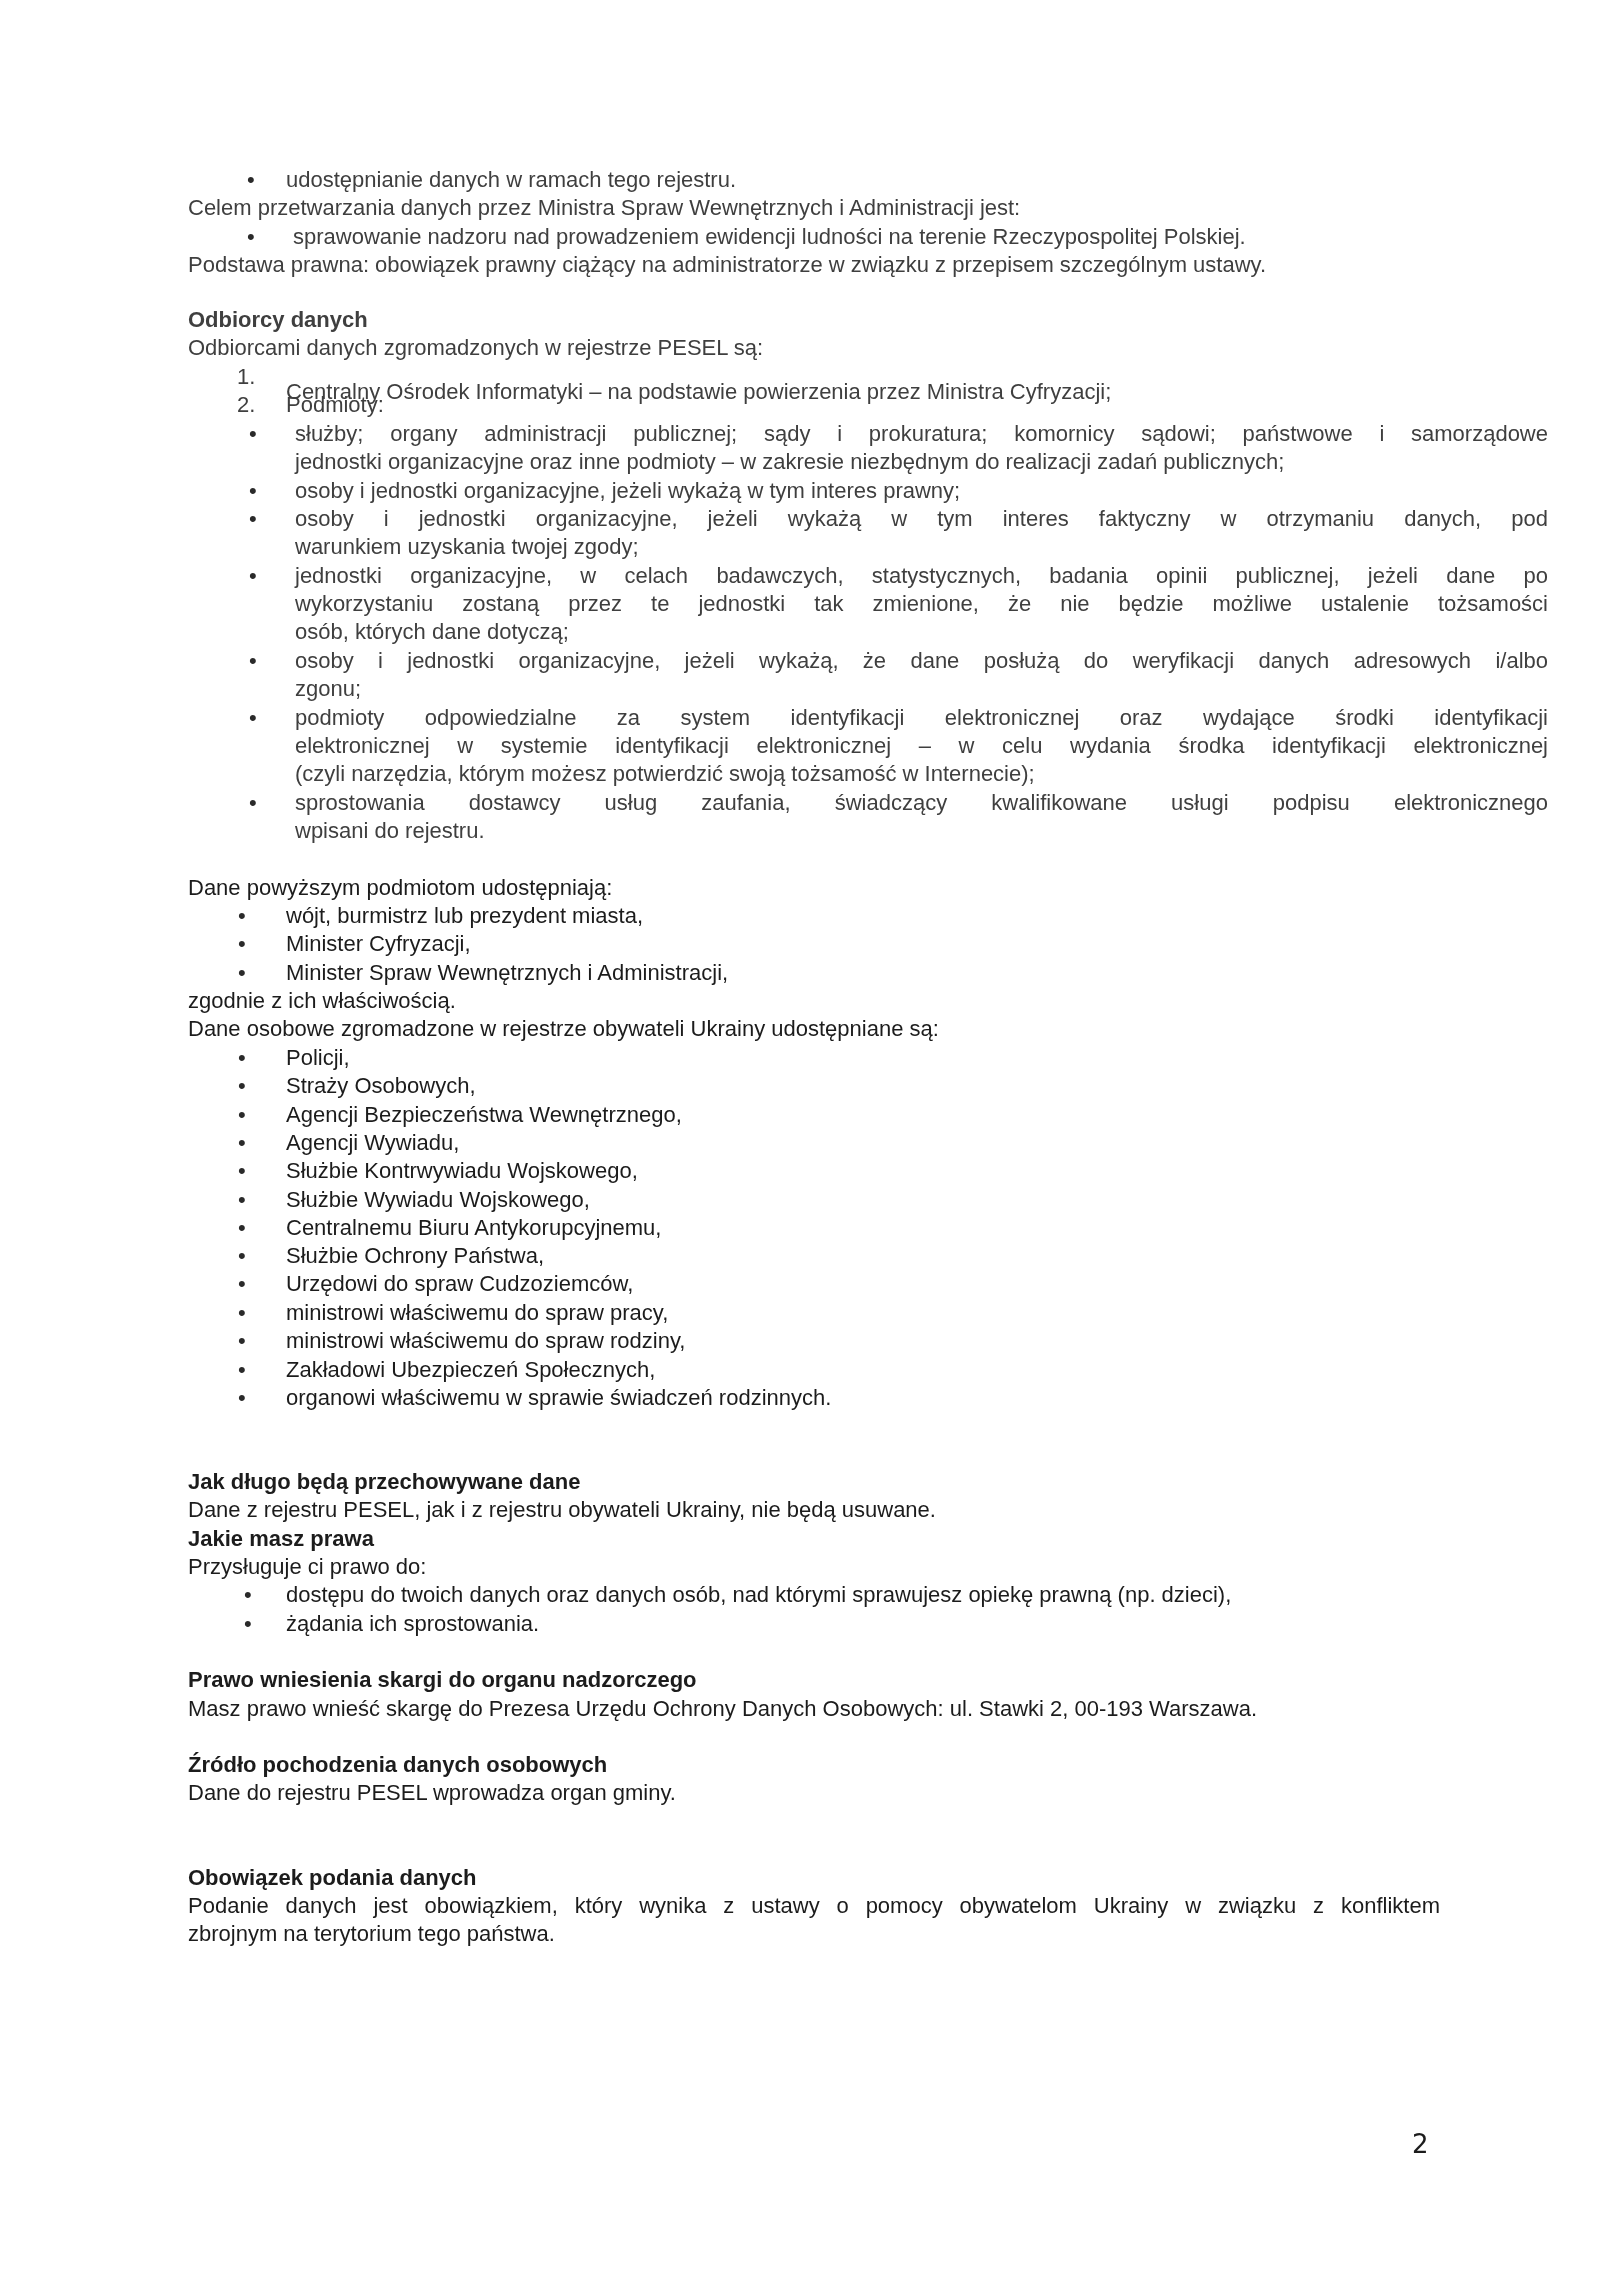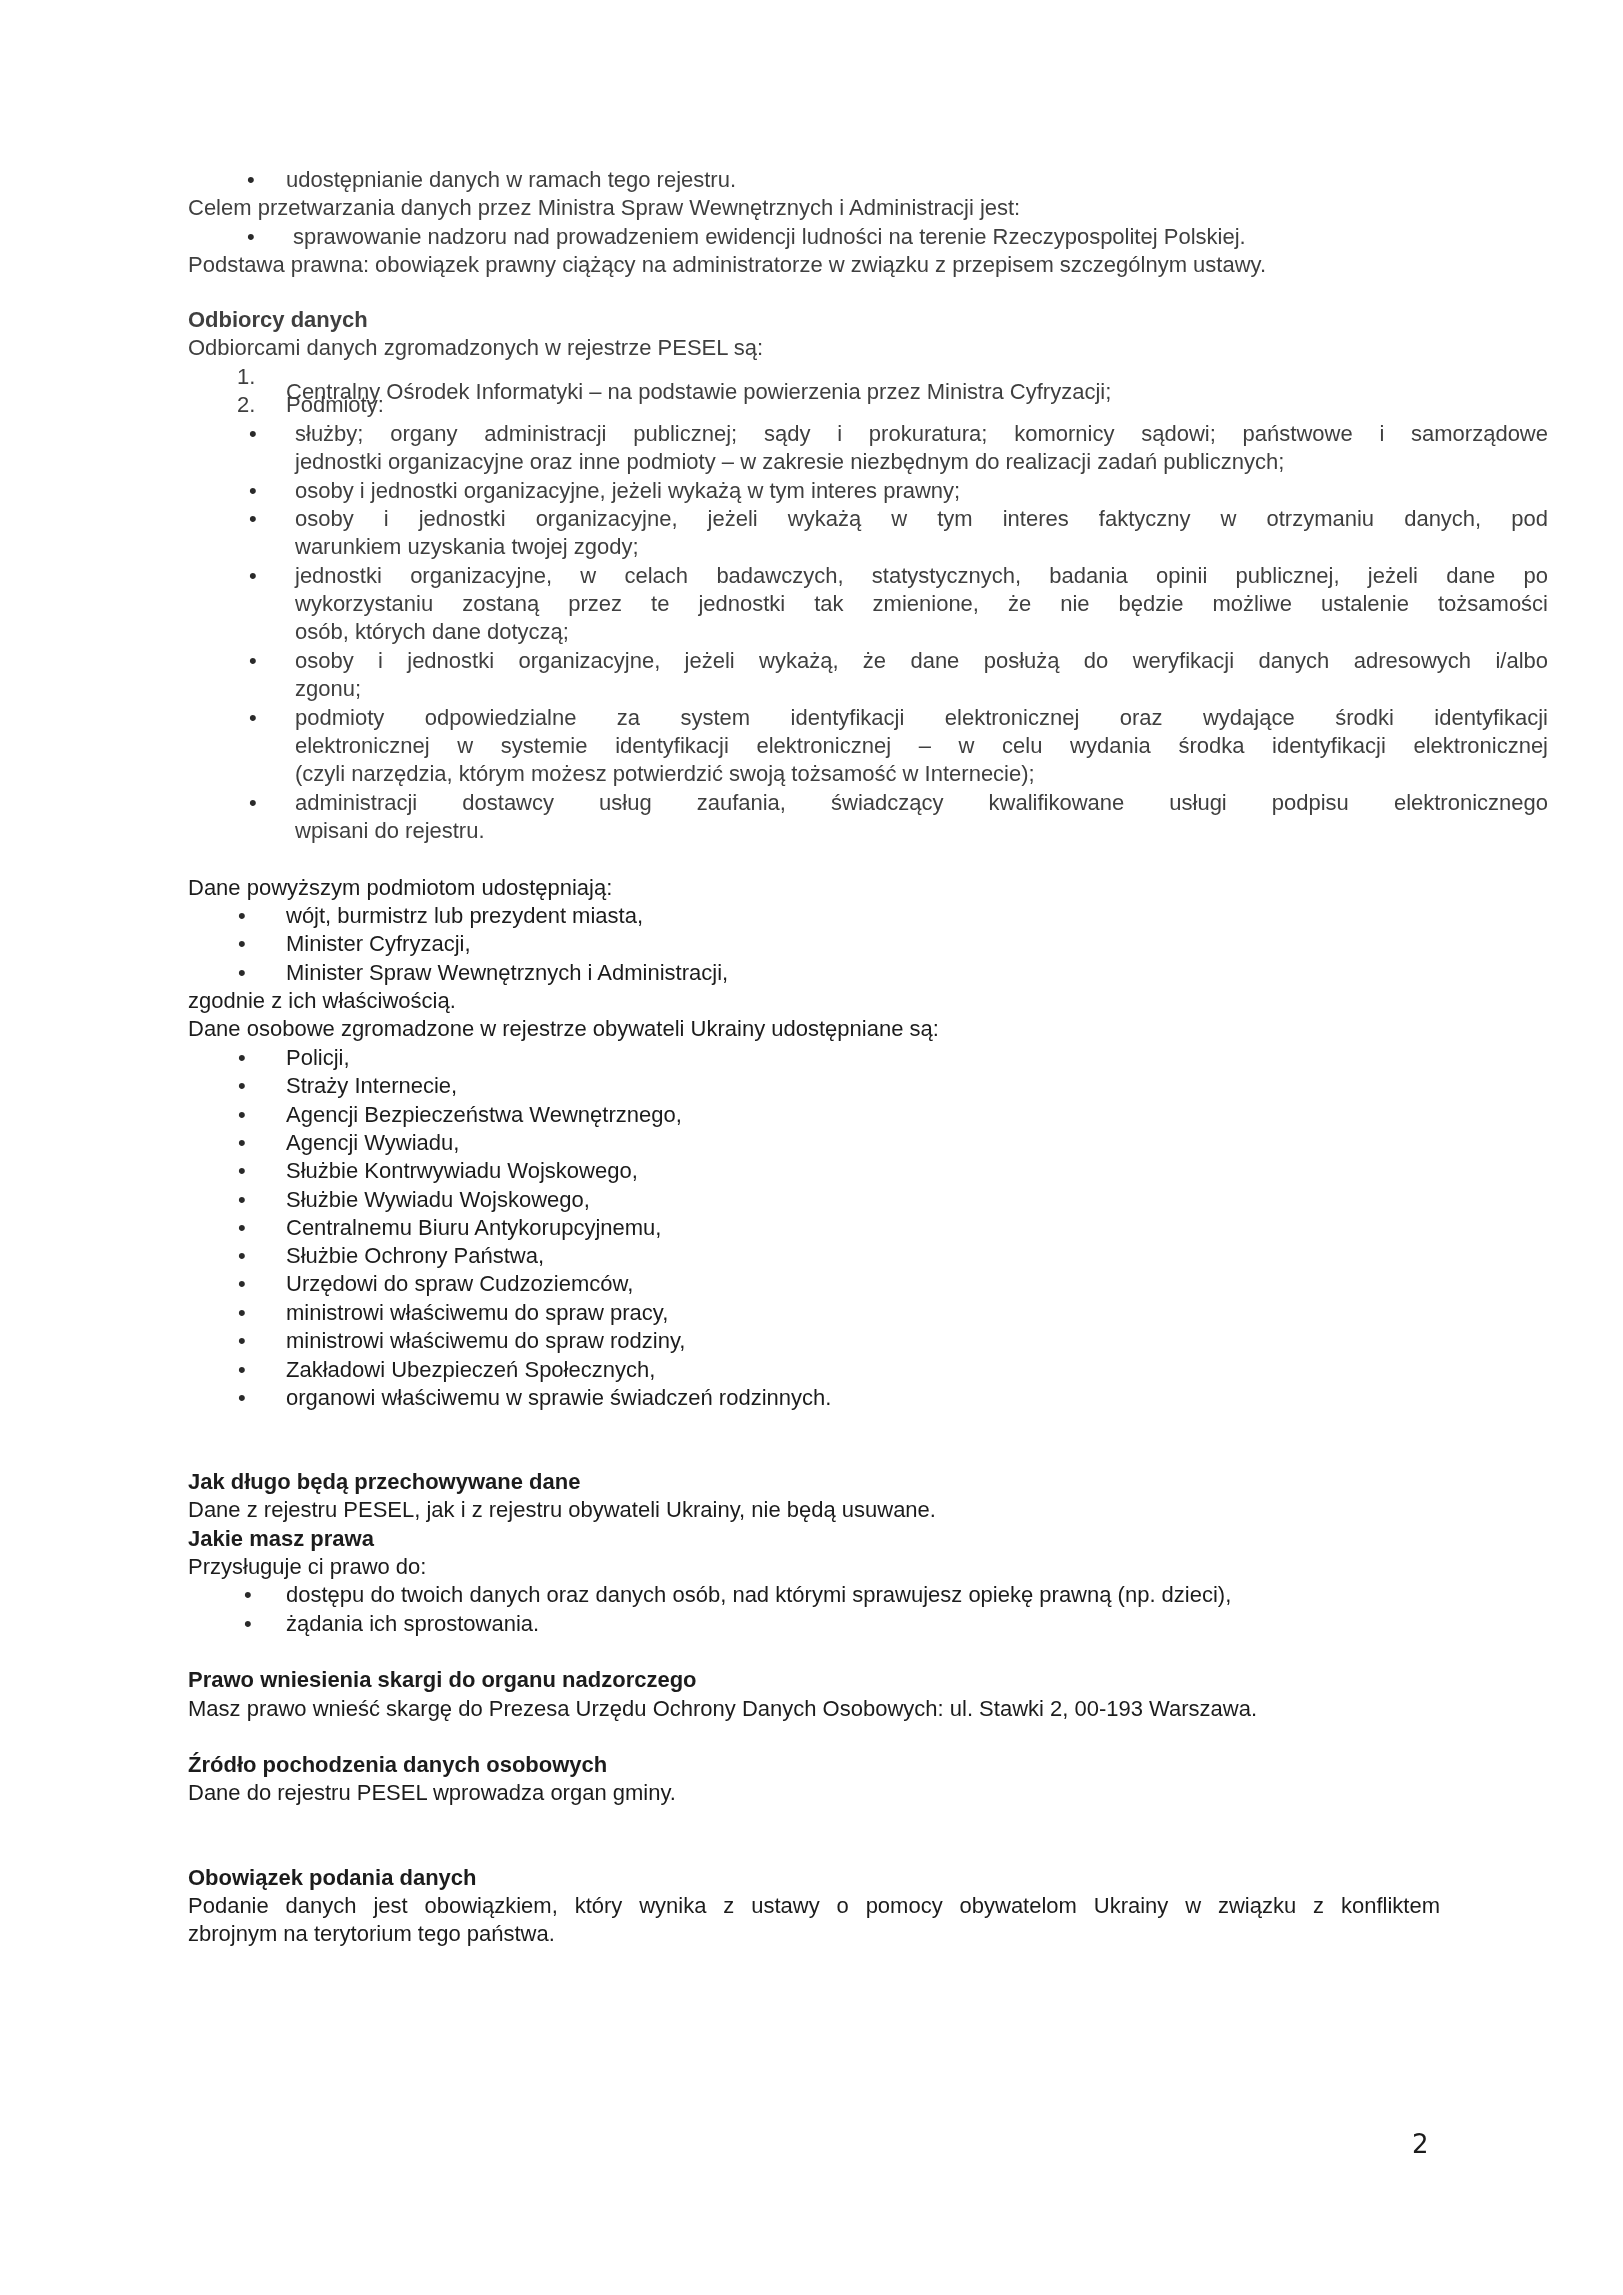--- a/index.html
+++ b/index.html
@@ -55,39 +55,39 @@
     <div class="bul grey" style="left:249px;top:647px;"></div>
     <div class="ln grey just" style="left:295px;top:647px;">osoby i jednostki organizacyjne, jeżeli wykażą, że dane posłużą do weryfikacji danych adresowych i/albo</div>
     <div class="ln grey" style="left:295px;top:675px;">zgonu;</div>
 
     <div class="bul grey" style="left:249px;top:704px;"></div>
     <div class="ln grey just" style="left:295px;top:704px;">podmioty odpowiedzialne za system identyfikacji elektronicznej oraz wydające środki identyfikacji</div>
     <div class="ln grey just" style="left:295px;top:732px;">elektronicznej w systemie identyfikacji elektronicznej – w celu wydania środka identyfikacji elektronicznej</div>
     <div class="ln grey" style="left:295px;top:760px;">(czyli narzędzia, którym możesz potwierdzić swoją tożsamość w Internecie);</div>
 
     <div class="bul grey" style="left:249px;top:789px;"></div>
-    <div class="ln grey just" style="left:295px;top:789px;">administracji dostawcy usług zaufania, świadczący kwalifikowane usługi podpisu elektronicznego</div>
+    <div class="ln grey just" style="left:295px;top:789px;">sprostowania dostawcy usług zaufania, świadczący kwalifikowane usługi podpisu elektronicznego</div>
     <div class="ln grey" style="left:295px;top:817px;">wpisani do rejestru.</div>
   </div>
 
   <div class="ln" style="top:874px;">Dane powyższym podmiotom udostępniają:</div>
   <div class="bul" style="left:238px;top:902px;"></div>
   <div class="ln" style="left:286px;top:902px;">wójt, burmistrz lub prezydent miasta,</div>
   <div class="bul" style="left:238px;top:930px;"></div>
   <div class="ln" style="left:286px;top:930px;">Minister Cyfryzacji,</div>
   <div class="bul" style="left:238px;top:959px;"></div>
   <div class="ln" style="left:286px;top:959px;">Minister Spraw Wewnętrznych i Administracji,</div>
   <div class="ln" style="top:987px;">zgodnie z ich właściwością.</div>
   <div class="ln" style="top:1015px;">Dane osobowe zgromadzone w rejestrze obywateli Ukrainy udostępniane są:</div>
 
   <div id="ukraine-list">
       <div class="bul" style="left: 238px; top: 1044px;"></div>
       <div class="ln" style="left: 286px; top: 1044px;">Policji,</div>
       <div class="bul" style="left: 238px; top: 1072px;"></div>
-      <div class="ln" style="left: 286px; top: 1072px;">Straży Internecie,</div>
+      <div class="ln" style="left: 286px; top: 1072px;">Straży Osobowych,</div>
       <div class="bul" style="left: 238px; top: 1101px;"></div>
       <div class="ln" style="left: 286px; top: 1101px;">Agencji Bezpieczeństwa Wewnętrznego,</div>
       <div class="bul" style="left: 238px; top: 1129px;"></div>
       <div class="ln" style="left: 286px; top: 1129px;">Agencji Wywiadu,</div>
       <div class="bul" style="left: 238px; top: 1157px;"></div>
       <div class="ln" style="left: 286px; top: 1157px;">Służbie Kontrwywiadu Wojskowego,</div>
       <div class="bul" style="left: 238px; top: 1186px;"></div>
       <div class="ln" style="left: 286px; top: 1186px;">Służbie Wywiadu Wojskowego,</div>
       <div class="bul" style="left: 238px; top: 1214px;"></div>
       <div class="ln" style="left: 286px; top: 1214px;">Centralnemu Biuru Antykorupcyjnemu,</div>

